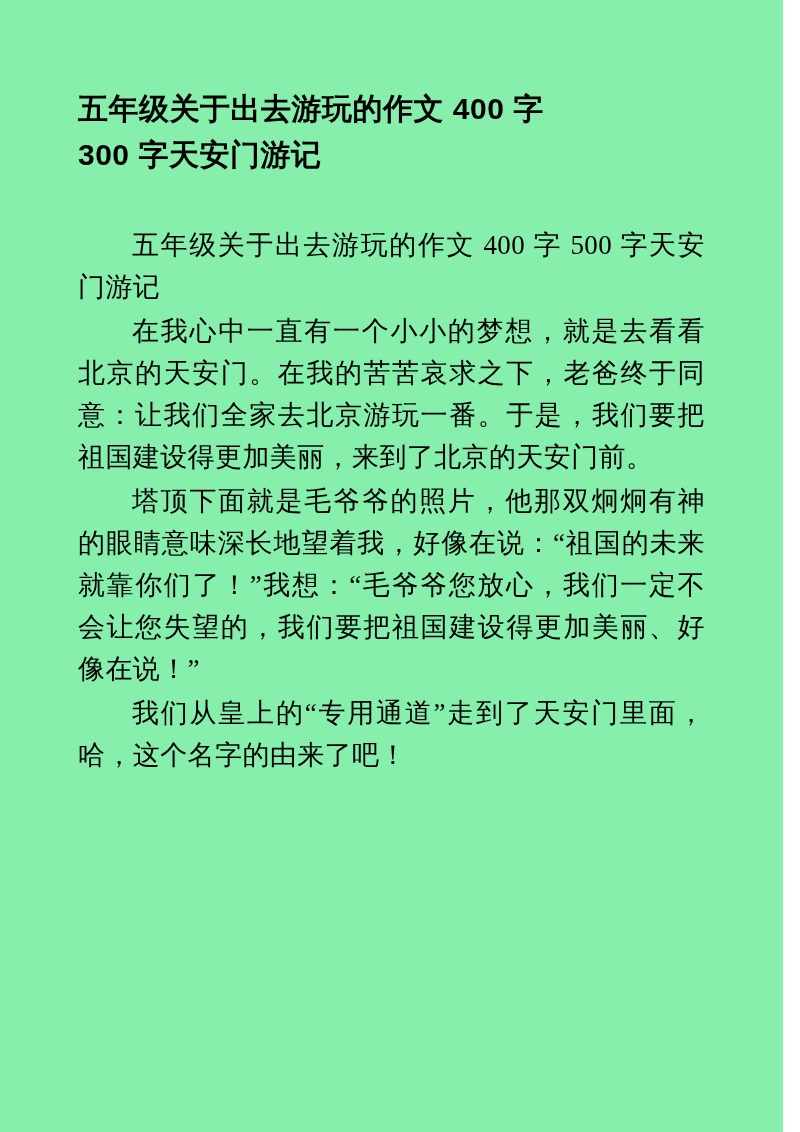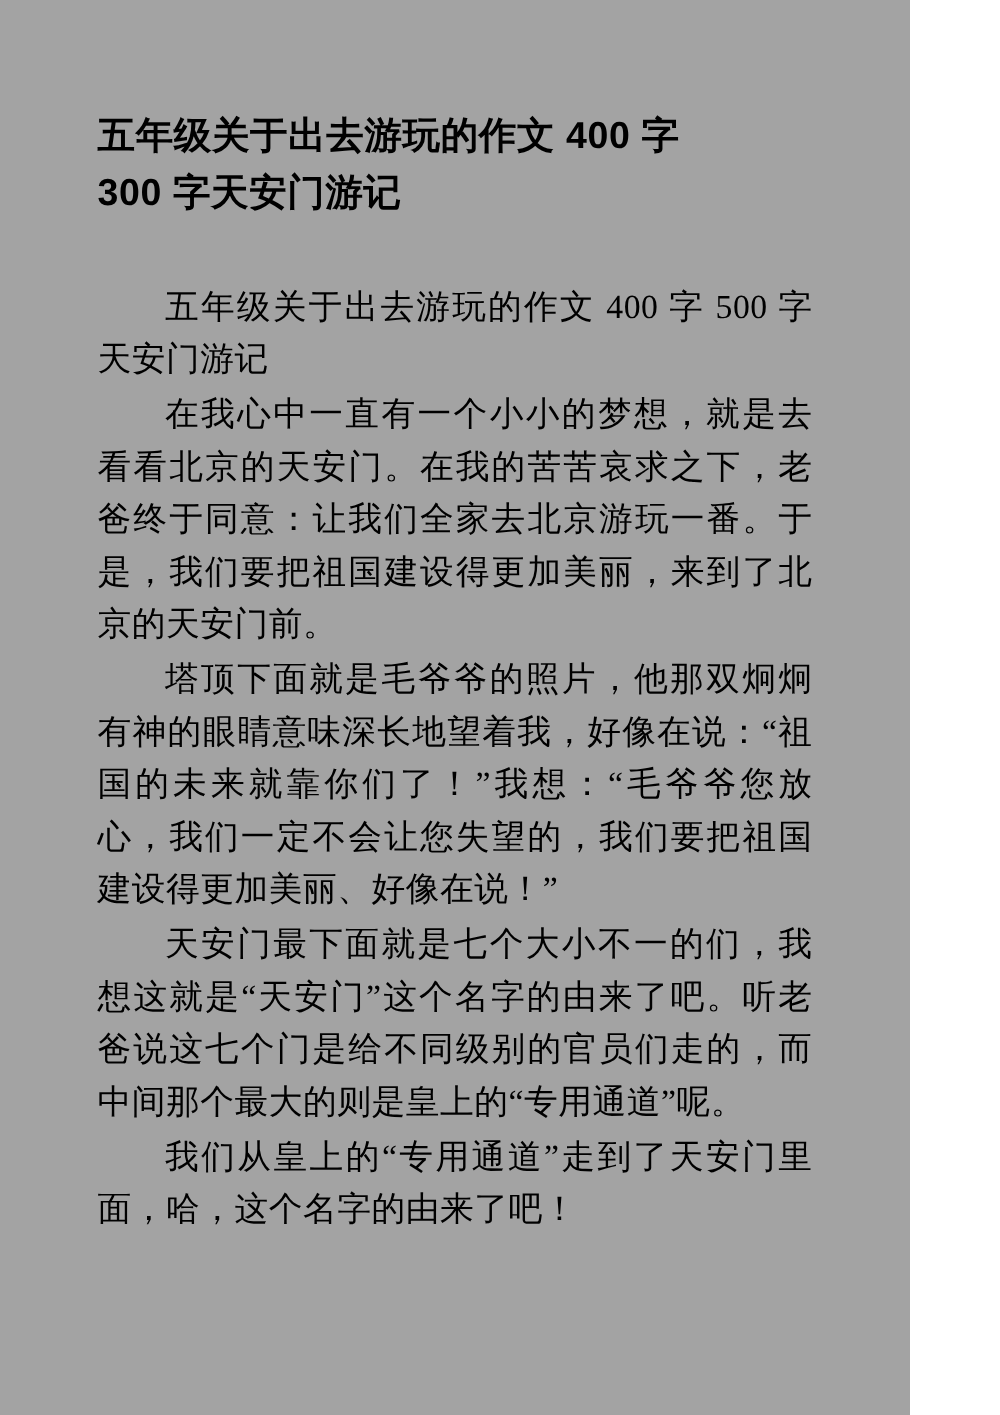--- a/index.html
+++ b/index.html
@@ -8,25 +8,25 @@
     background: #ffffff;
   }
   body {
     width: 800px;
     height: 1132px;
     font-family: "Liberation Serif", "DejaVu Serif", serif;
     color: #000000;
     overflow: hidden;
   }
   .page {
-    width: 728px;
+    width: 783px;
     height: 1132px;
     box-sizing: border-box;
     padding: 86px 78px 32px 78px;
-    background: #a3a3a3;
+    background: #86efac;
     position: relative;
   }
   .doc-title {
     font-family: "Liberation Sans", "DejaVu Sans", sans-serif;
     font-weight: bold;
     font-size: 30px;
     line-height: 46px;
     letter-spacing: 0.5px;
     margin: 0 0 46px 0;
     text-align: left;
@@ -53,17 +53,16 @@
 
   <h1 class="doc-title">
     <span class="line">五年级关于出去游玩的作文 400 字</span>
     <span class="line">300 字天安门游记</span>
   </h1>
 
   <div class="body-text">
     <p>五年级关于出去游玩的作文 400 字 500 字天安门游记</p>
     <p>在我心中一直有一个小小的梦想，就是去看看北京的天安门。在我的苦苦哀求之下，老爸终于同意：让我们全家去北京游玩一番。于是，我们要把祖国建设得更加美丽，来到了北京的天安门前。</p>
     <p>塔顶下面就是毛爷爷的照片，他那双炯炯有神的眼睛意味深长地望着我，好像在说：“祖国的未来就靠你们了！”我想：“毛爷爷您放心，我们一定不会让您失望的，我们要把祖国建设得更加美丽、好像在说！”</p>
-    <p>天安门最下面就是七个大小不一的们，我想这就是“天安门”这个名字的由来了吧。听老爸说这七个门是给不同级别的官员们走的，而中间那个最大的则是皇上的“专用通道”呢。</p>
     <p>我们从皇上的“专用通道”走到了天安门里面，哈，这个名字的由来了吧！</p>
   </div>
 
 </div>
 
 </body></html>

